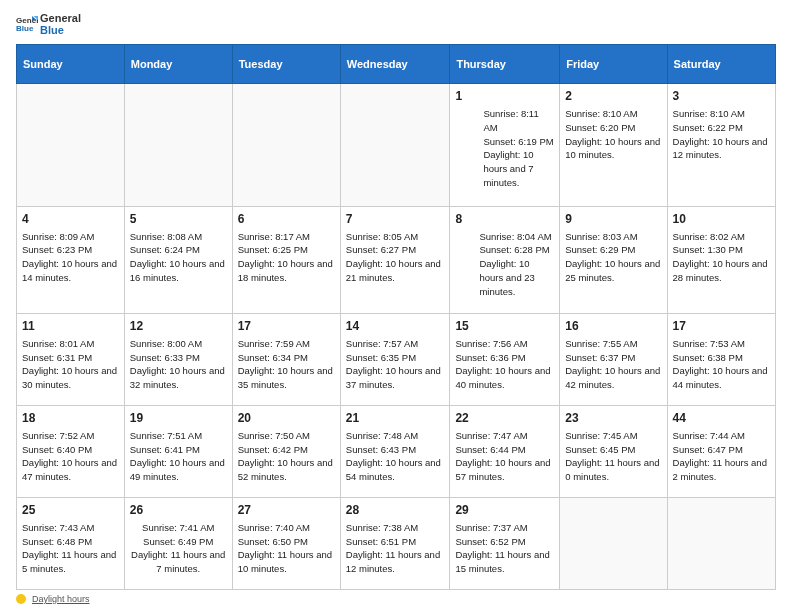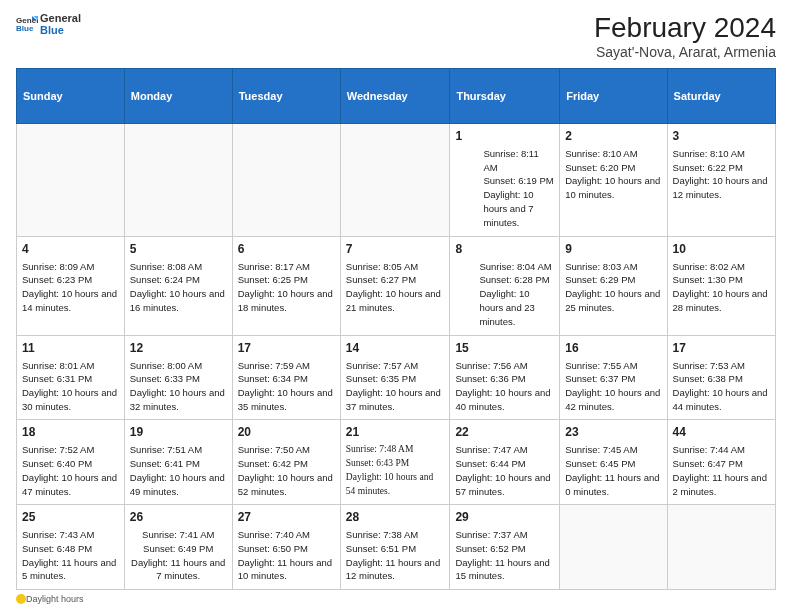--- a/index.html
+++ b/index.html
@@ -47,21 +47,21 @@
     .calendar {
       flex: 1;
       border-collapse: collapse;
       width: 100%;
       font-size: 10px;
     }
     .calendar th {
       background: #2471c8;
       color: #fff;
       text-align: left;
-      padding: 21px 6px;
+      padding: 13px 6px;
       font-size: 11px;
       font-weight: bold;
       border: 1px solid #1a5fa0;
     }
     .calendar td {
       border: 1px solid #ccc;
       vertical-align: top;
       padding: 4px 5px;
       width: 113px;
       min-height: 70px;
@@ -81,21 +81,22 @@
       font-size: 9.5px;
       color: #222;
       line-height: 1.45;
     }
     .footer {
       margin-top: 4px;
       font-size: 9px;
       color: #555;
       display: flex;
       align-items: center;
-      gap: 0;
+      gap: 6px;
+      text-decoration: underline;
     }
     .footer-icon {
       width: 10px; height: 10px;
       background: #f5c518;
       border-radius: 50%;
       display: inline-block;
     }
   </style>
 </head>
 <body>
@@ -107,24 +108,20 @@
         <text x="0" y="13" font-size="11" font-weight="bold" fill="#333">General</text>
         <text x="0" y="24" font-size="11" font-weight="bold" fill="#1a6bb5">Blue</text>
         <polygon points="22,4 28,10 22,10" fill="#1a6bb5"></polygon>
         <polygon points="24,4 30,4 30,10" fill="#5aabf0"></polygon>
       </svg>
       <div>
         <div style="font-size:11px;font-weight:bold;color:#333;line-height:1.1;">General</div>
         <div style="font-size:11px;font-weight:bold;color:#1a6bb5;line-height:1.1;">Blue</div>
       </div>
     </div>
-    <div class="title-block">
-      <div class="month-year">February 2024</div>
-      <div class="location">Sayat'-Nova, Ararat, Armenia</div>
-    </div>
   </div>
 
   <table class="calendar">
     <thead>
       <tr>
       <th>Sunday</th>
           <th>Monday</th>
           <th>Tuesday</th>
           <th>Wednesday</th>
           <th>Thursday</th>
@@ -259,21 +256,21 @@
 Daylight: 10 hours and 49 minutes.</div>
           </td>
           <td>
             <span class="day-num">20</span>
             <div class="day-info" style="white-space: pre-line;">Sunrise: 7:50 AM
 Sunset: 6:42 PM
 Daylight: 10 hours and 52 minutes.</div>
           </td>
           <td>
             <span class="day-num">21</span>
-            <div class="day-info" style="white-space: pre-line; font-family: Liberation Serif, serif;">Sunrise: 7:48 AM
+            <div class="day-info" style="white-space: pre-line;">Sunrise: 7:48 AM
 Sunset: 6:43 PM
 Daylight: 10 hours and 54 minutes.</div>
           </td>
           <td>
             <span class="day-num">22</span>
             <div class="day-info" style="white-space: pre-line;">Sunrise: 7:47 AM
 Sunset: 6:44 PM
 Daylight: 10 hours and 57 minutes.</div>
           </td>
           <td>

